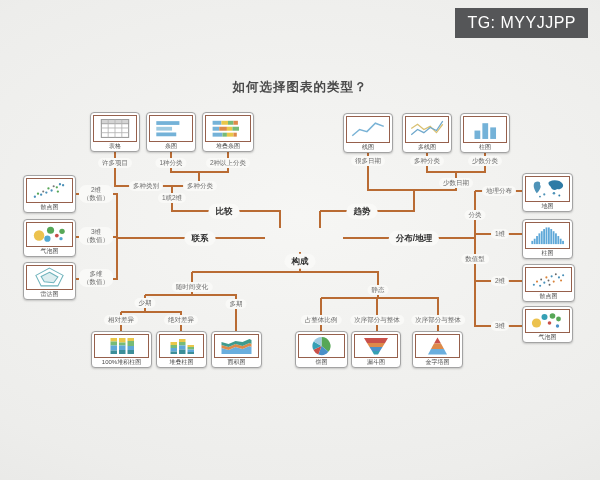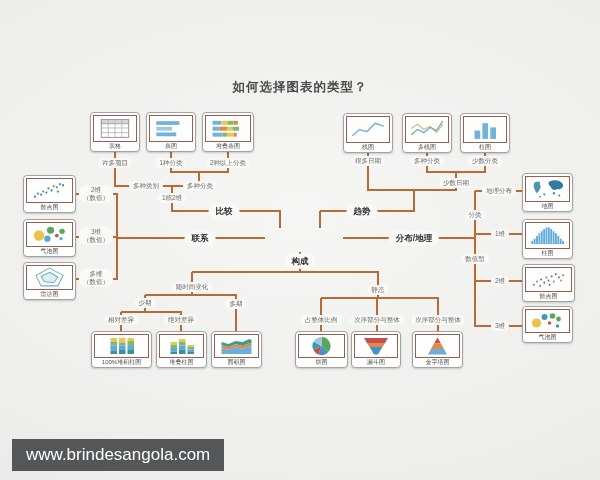--- a/index.html
+++ b/index.html
@@ -26,21 +26,21 @@
     align-items:center;justify-content:center;}
   .plot svg{width:100%;height:100%;display:block;}
   .clabel{height:9px;font-size:6px;line-height:9px;color:#4a4a4a;text-align:center;
     white-space:nowrap;overflow:hidden;}
 </style>
 </head>
 <body>
 
 <div id="canvas">
 
-  <div class="badge badge-bottom" style="background: rgb(85, 86, 88);">www.brindesangola.com</div>
+  <div class="badge badge-top" style="background: rgb(85, 86, 88);">TG: MYYJJPP</div>
   <div class="title">如何选择图表的类型？</div>
 
 
   <span class="pill node" style="left:224px;top:211px">比较</span>
   <span class="pill node" style="left:200px;top:238px">联系</span>
   <span class="pill node" style="left:362px;top:211px">趋势</span>
   <span class="pill node" style="left:414px;top:238px">分布/地理</span>
   <span class="pill node" style="left:300px;top:261px">构成</span>
 
   <span class="pill" style="left:115px;top:163px">许多项目</span>

